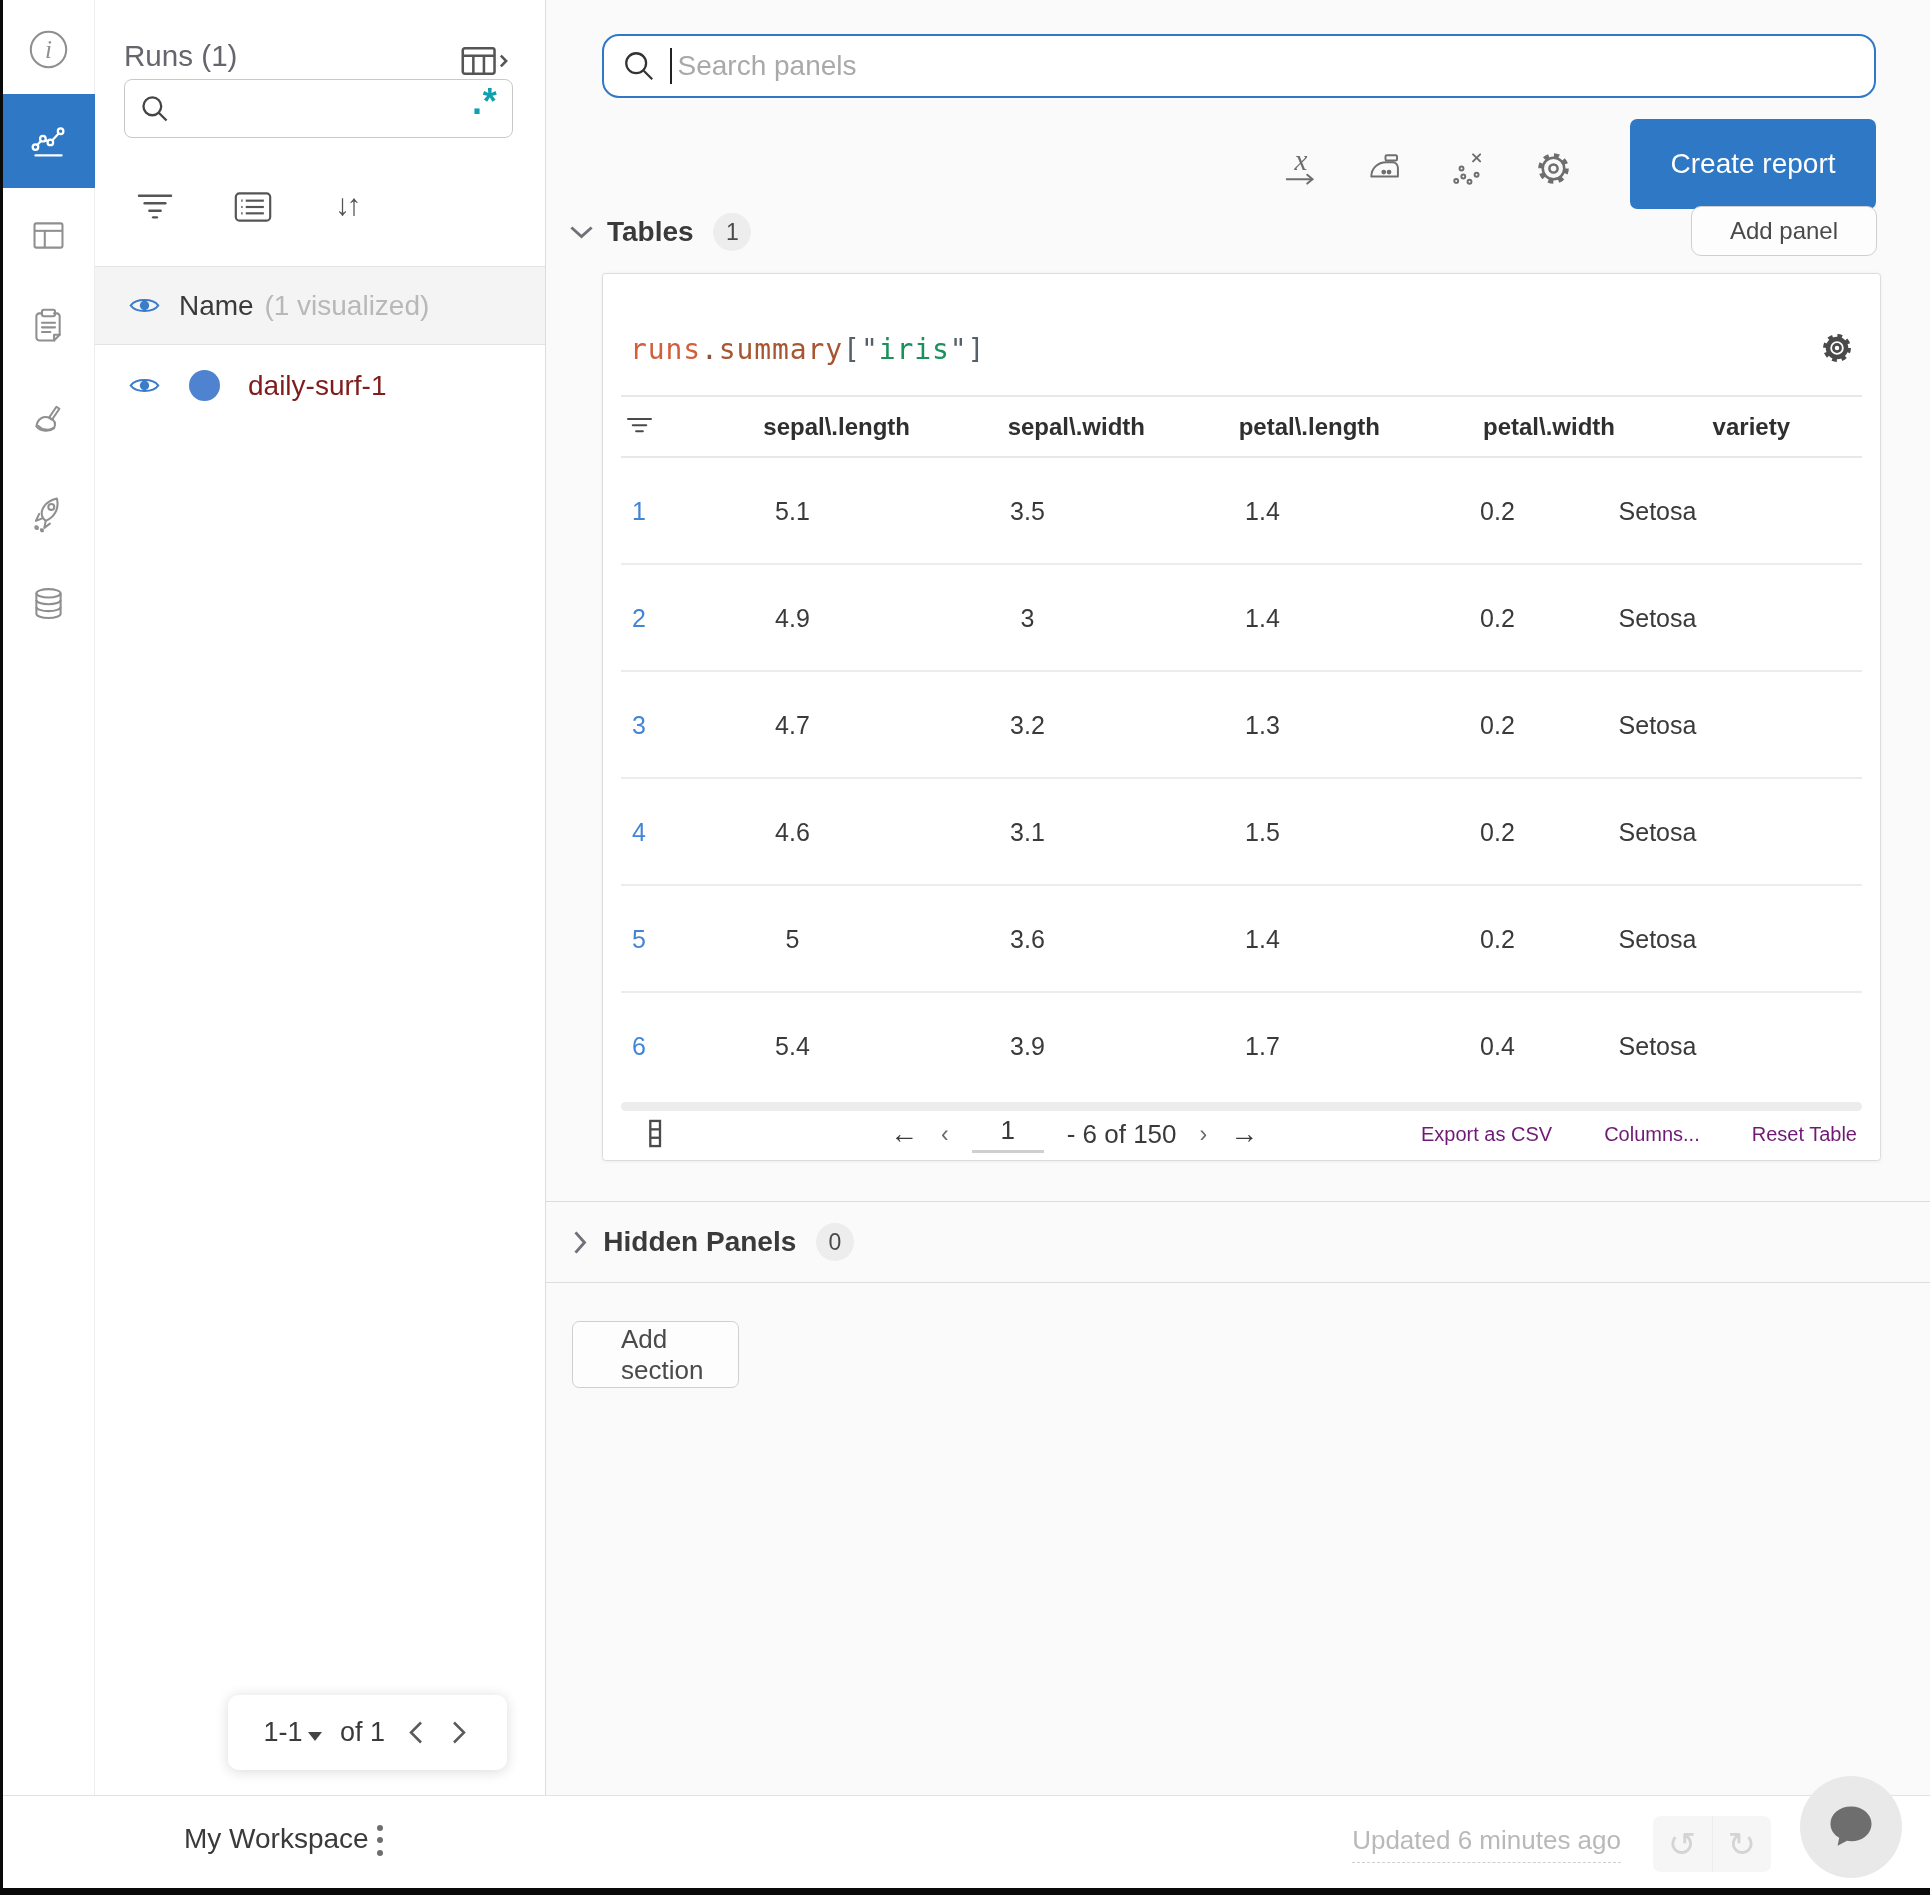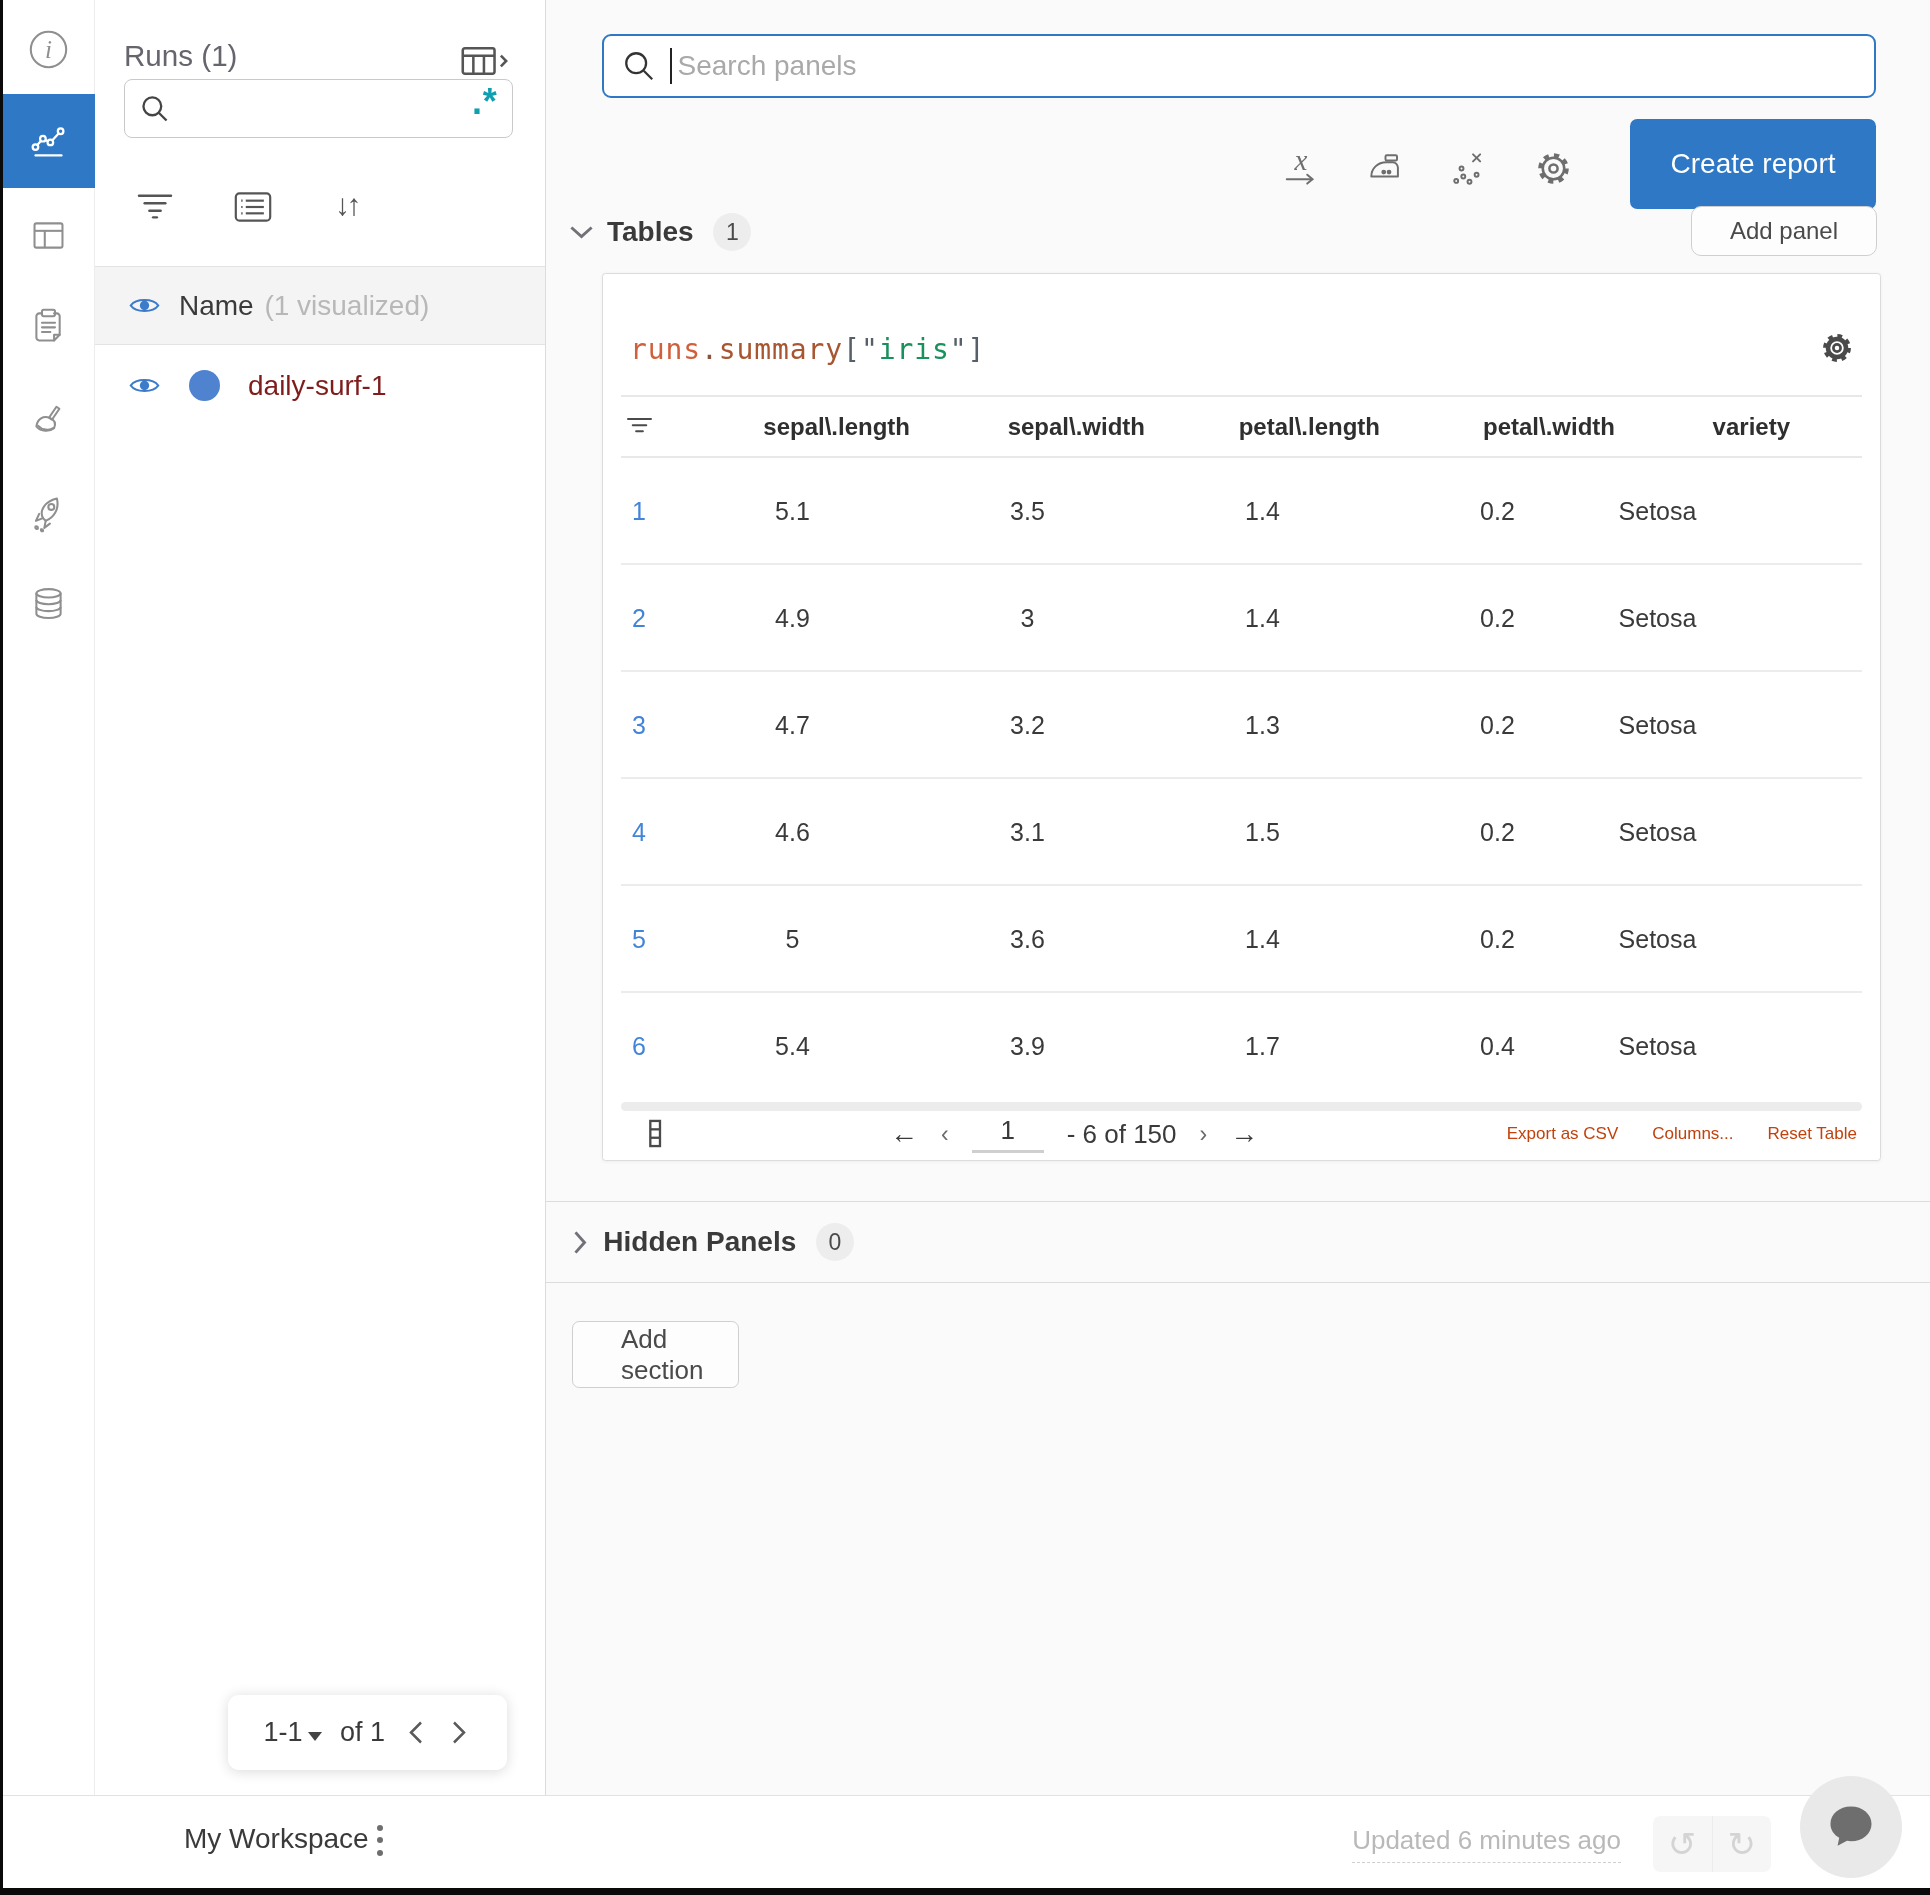--- a/index.html
+++ b/index.html
@@ -29,21 +29,21 @@
   .name-label { margin-left:19px; font-size:28px; color:#3a3a3a; }
   .name-sub { margin-left:10.7px; font-size:28px; color:#b8b8b8; }
   .run-dot { width:31px; height:31px; border-radius:50%; margin-left:29px; flex:none; }
   .run-name { margin-left:28px; font-size:28px; color:#7f1d1d; }
   .runs-pager { position:absolute; left:133px; top:1695px; width:279px; height:75px; background:#fff; border-radius:10.7px; box-shadow:0 1.8px 12.5px rgba(0,0,0,.14); display:flex; align-items:center; justify-content:center; gap:18px; font-size:27px; color:#3a3a3a; }
   .caret-down { width:0; height:0; border-left:7.2px solid transparent; border-right:7.2px solid transparent; border-top:9px solid #444; display:inline-block; margin-left:5.4px; }
   .pg-chev { cursor:pointer; padding:0 3.6px; }
 
   
   .main { position:absolute; left:546px; top:0; width:1385px; height:1795px; background:#fafafa; }
-  .panel-search { position:absolute; left:56px; top:34px; width:1274px; height:64px; background:#fff; border:2.7px solid #2e78c6; border-radius:9px; display:flex; align-items:center; padding:0 18px; cursor:text; }
+  .panel-search { position:absolute; left:56px; top:34px; width:1274px; height:64px; background:#fff; border:2.7px solid #2e78c6; border-radius:17px; display:flex; align-items:center; padding:0 18px; cursor:text; }
   .caret-bar { width:1.8px; height:36px; background:#222; margin-left:14.3px; }
   .ph { margin-left:5.4px; font-size:28px; color:#a9a9a9; }
   .top-icons { position:absolute; top:143px; height:50px; display:flex; align-items:center; }
   .tico { width:84px; display:flex; justify-content:center; cursor:pointer; }
   .btn-primary { position:absolute; left:1084px; top:119px; width:246px; height:90px; background:#2e78c6; border-radius:7.2px; color:#fff; font-size:28px; display:flex; align-items:center; justify-content:center; cursor:pointer; }
   .sec-head { position:absolute; top:213px; left:21.5px; display:flex; align-items:center; }
   .sec-label { font-size:28px; font-weight:bold; color:#3a3a3a; margin-left:12.5px; }
   .badge { min-width:38px; height:38px; border-radius:50%; background:#ededed; color:#4a4a4a; font-size:23px; display:flex; align-items:center; justify-content:center; margin-left:19.7px; }
   .btn-light { position:absolute; background:#fdfdfd; border:1.8px solid #cfcfcf; border-radius:10px; color:#4a4a4a; display:flex; align-items:center; justify-content:center; cursor:pointer; }
   .add-panel { left:1145px; top:206px; width:186px; height:50px; font-size:24px; }
@@ -66,21 +66,21 @@
   .trow::after { content:""; position:absolute; left:18px; right:18px; bottom:0; height:1.8px; background:#ececec; }
   .trow:last-child::after { display:none; }
   .cell-num { font-size:25px; color:#3a3a3a; }
   .idx-link { font-size:25px; color:#4285d8; cursor:pointer; }
   .scroll-track { position:absolute; left:18px; right:18px; top:828px; height:9px; background:#ececec; border-radius:4.5px; }
   .tfoot { position:absolute; left:0; bottom:0; width:100%; height:52px; }
   .rows-ico { position:absolute; left:45px; top:10.7px; cursor:pointer; }
   .pager { position:absolute; left:287px; top:0; height:52px; display:flex; align-items:center; gap:23px; font-size:26px; color:#3a3a3a; }
   .arrow-btn { font-size:28px; color:#3a3a3a; cursor:pointer; }
   .page-input { width:72px; text-align:center; border-bottom:3.6px solid #cfcfcf; padding-bottom:3.6px; cursor:text; }
-  .foot-links { position:absolute; right:23px; top:0; height:52px; display:flex; align-items:center; gap:34px; font-size:17px; color:#c2410c; }
+  .foot-links { position:absolute; right:23px; top:0; height:52px; display:flex; align-items:center; gap:52px; font-size:20px; color:#701a75; }
   .foot-links span { cursor:pointer; }
 
   
   .hidden-row { position:absolute; left:0; top:1201px; width:1385px; height:82px; border-top:0.9px solid #dcdcdc; border-bottom:0.9px solid #dcdcdc; display:flex; align-items:center; }
   .hidden-label { font-size:28px; font-weight:bold; color:#3a3a3a; margin-left:14.3px; }
 
   
   .bottom-bar { position:absolute; left:0; top:1795px; width:1931px; height:93px; background:#fff; border-top:0.9px solid #e2e2e2; }
   .ws-label { position:absolute; left:184px; top:27px; font-size:28px; color:#3a3a3a; }
   .kebab { position:absolute; left:373px; top:25px; display:flex; flex-direction:column; gap:6.3px; cursor:pointer; padding:3.6px; }

